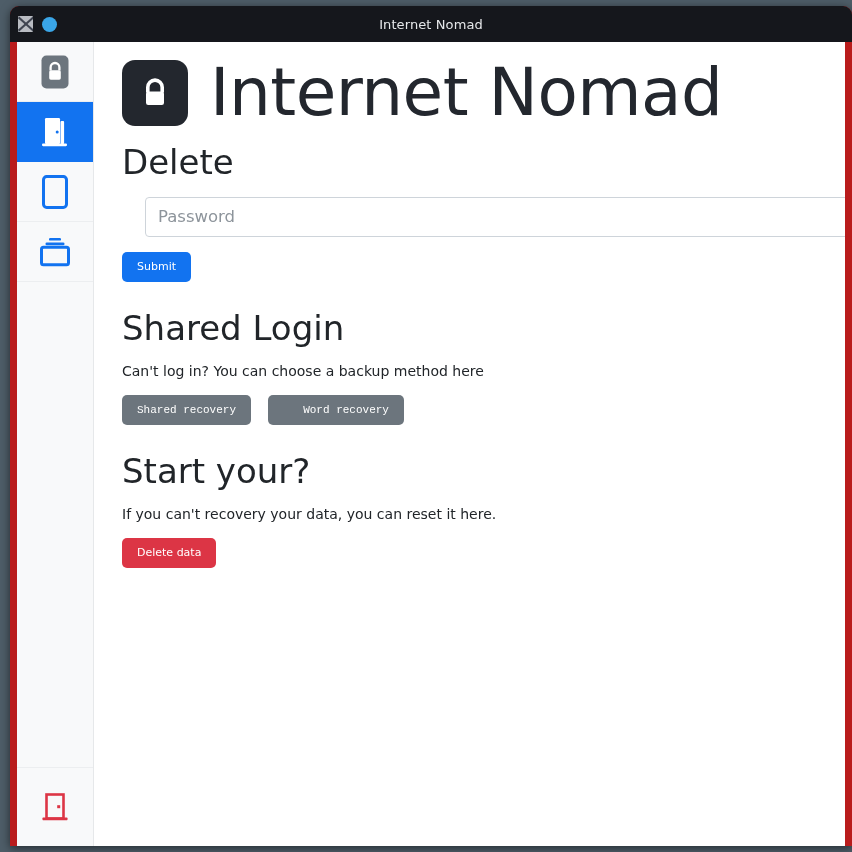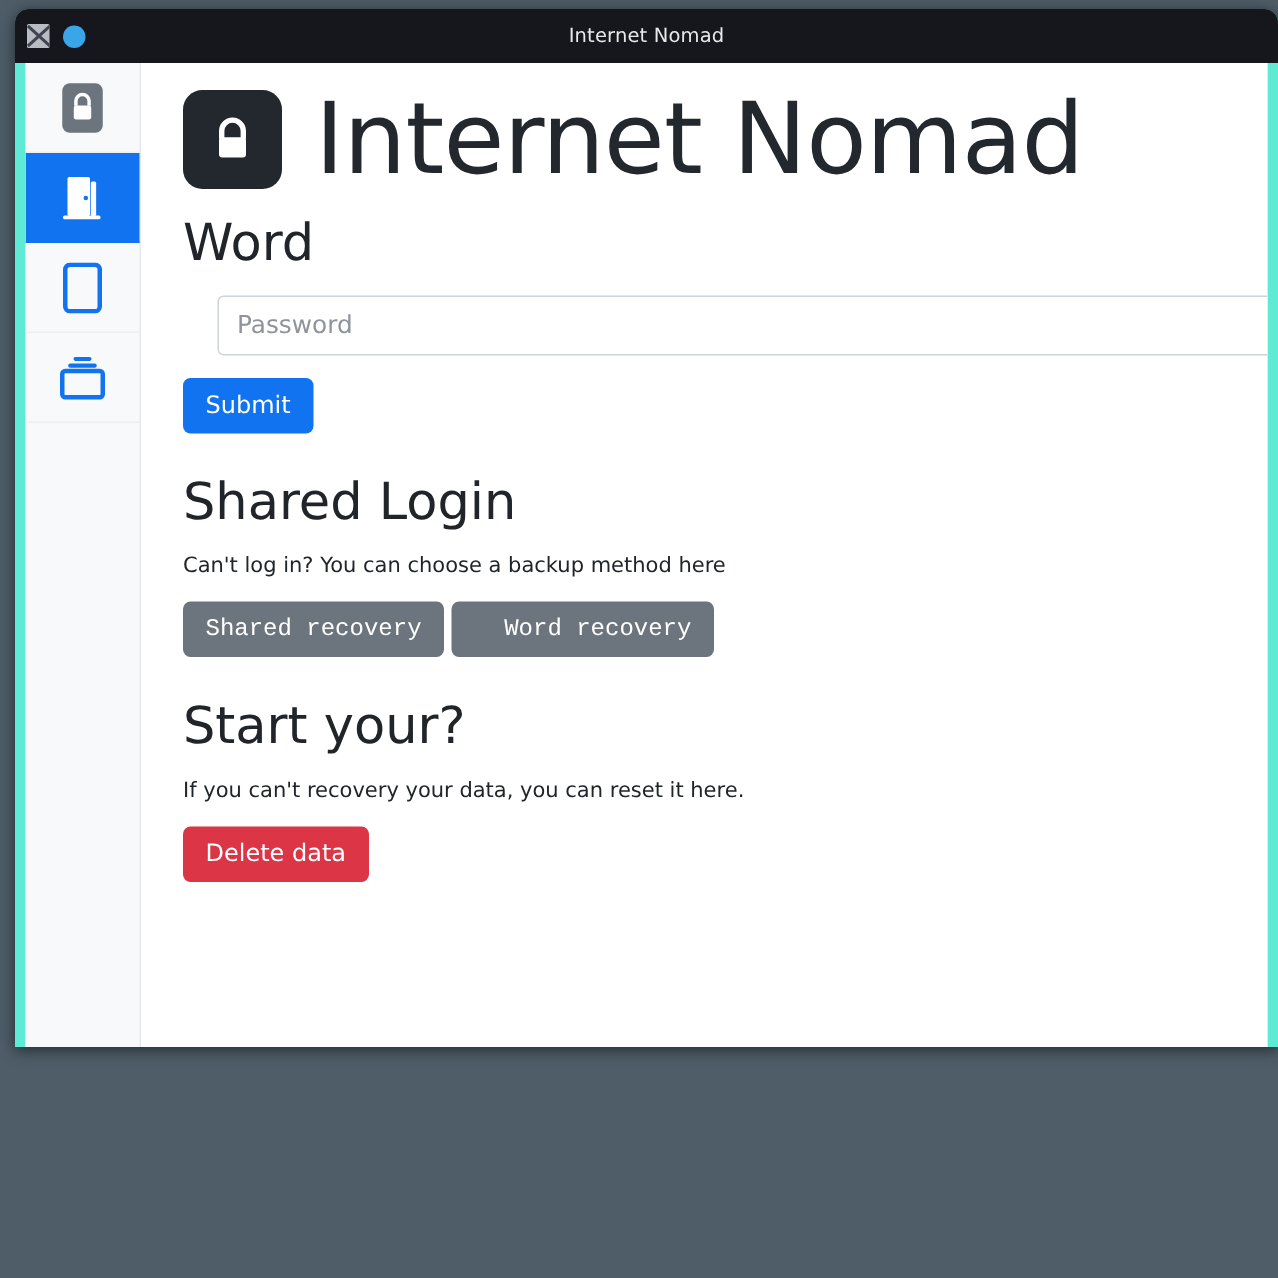--- a/index.html
+++ b/index.html
@@ -11,22 +11,22 @@
     background: #4e5d68;
     font-family: "DejaVu Sans", "Liberation Sans", sans-serif;
   }
 
   
   #window-root {
     position: absolute;
     left: 10px;
     top: 6px;
     width: 842px;
-    height: 692px;
-    background: #5eead4;
+    height: 840px;
+    background: #b91c1c;
     border-radius: 9px 9px 0 0;
     overflow: hidden;
     box-shadow: 0 2px 10px rgba(0,0,0,0.55);
   }
 
   #title-bar {
     position: relative;
     height: 36px;
     background: #15171c;
     display: flex;
@@ -181,32 +181,32 @@
     font-family: "DejaVu Sans", "Liberation Sans", sans-serif;
     outline: none;
   }
   #password-input::placeholder { color: #8d949b; }
 
   .btn {
     display: inline-block;
     border: none;
     border-radius: 5px;
     color: #fff;
-    font-size: 16px;
+    font-size: 11px;
     font-family: "DejaVu Sans", "Liberation Sans", sans-serif;
     padding: 8px 15px;
     cursor: pointer;
     line-height: 1.3;
   }
   .btn-primary { background: #1273f0; }
   .btn-secondary { background: #6c757d; font-family: Liberation Mono, monospace; }
   .btn-danger { background: #dc3545; }
 
   .btn-row { margin-left: 23px; }
-  .btn-row .btn + .btn { margin-left: 0; padding-left: 35px; }
+  .btn-row .btn + .btn { margin-left: 12px; padding-left: 35px; }
 
   .block-submit { margin: 15px 0 26px 0; }
   .block-recovery { margin: 0 0 26px 0; }
   .block-delete { margin: 0 12px 0 0; }
 </style>
 </head>
 <body>
 
 <div id="window-root">
 
@@ -280,21 +280,21 @@
       <div id="brand-row">
         <div id="brand-logo">
           <svg class="icon-svg" width="38" height="44" viewBox="0 0 38 44">
             <path d="M11.8 21.5v-5.2a7.2 7.2 0 0 1 14.4 0v5.2" fill="none" stroke="#ffffff" stroke-width="3.6"></path>
             <rect x="10" y="20.5" width="18" height="13.5" rx="2.2" fill="#ffffff"></rect>
           </svg>
         </div>
         <div id="brand-title">Internet Nomad</div>
       </div>
 
-      <h2 class="section-title">Word</h2>
+      <h2 class="section-title">Delete</h2>
 
       <input id="password-input" type="password" placeholder="Password" style="">
 
       <div class="btn-row block-submit">
         <button class="btn btn-primary">Submit</button>
       </div>
 
       <h2 class="section-title">Shared Login</h2>
       <div class="section-text">Can't log in? You can choose a backup method here</div>
 

